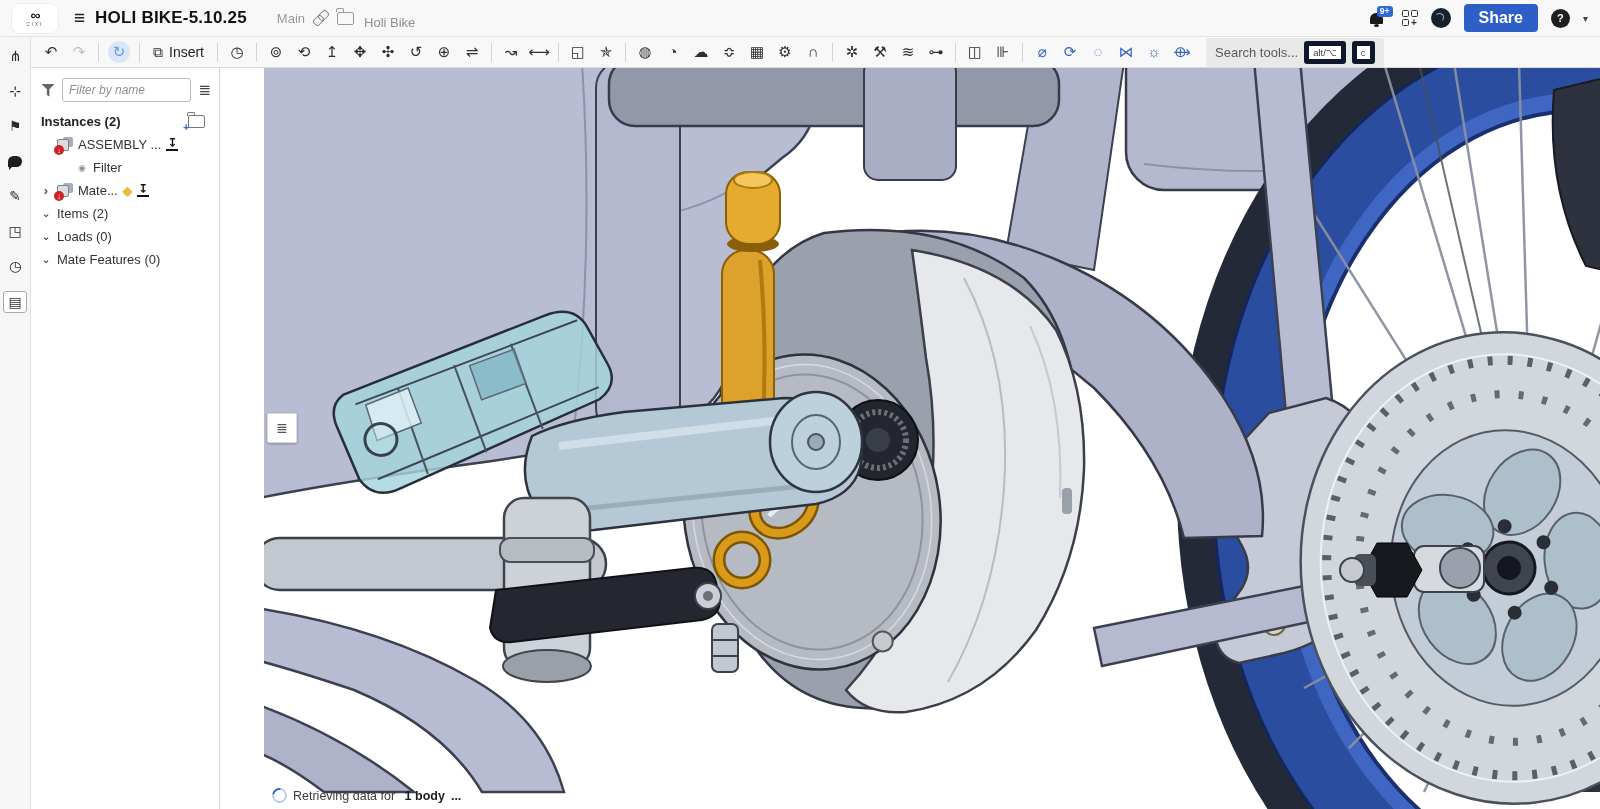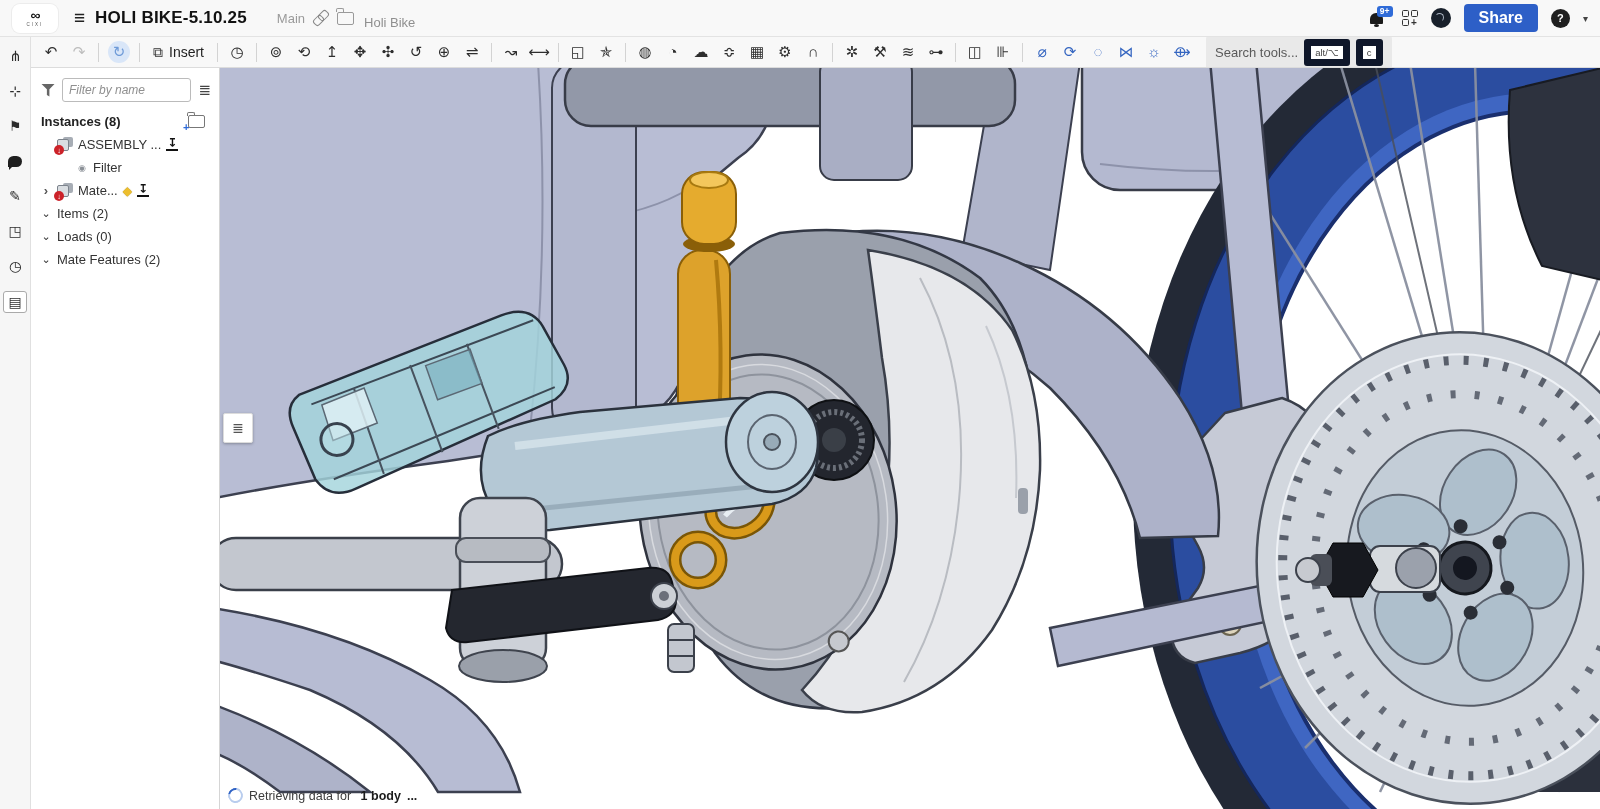--- a/index.html
+++ b/index.html
@@ -56,24 +56,24 @@
            padding:0 6px;flex:0 0 auto;overflow:hidden;}
   .toolbar .icon{width:28px;text-align:center;font-size:15px;color:#2e2e2e;line-height:28px;flex:0 0 auto;}
   .toolbar .icon.dis{color:#bdbdbd;}
   .toolbar .icon.accent{color:#3465c0;}
   .toolbar .icon.sync{width:22px;height:22px;line-height:22px;border-radius:50%;background:#d9e6f8;color:#6f9bd8;margin:0 4px;}
   .tdiv{width:1px;height:19px;background:#d3d3d3;margin:0 5px;flex:0 0 auto;}
   .insert-btn{display:flex;align-items:center;gap:6px;font-size:14px;color:#222;padding:0 8px;flex:0 0 auto;}
   .insert-btn .ig{font-size:14px;color:#333;}
   .searchbox{margin-left:10px;display:flex;align-items:center;gap:6px;background:#e9e9e9;border-radius:3px;
              padding:3px 9px;font-size:13px;color:#5a5a5a;flex:0 0 auto;}
-  .key{background:#fff;border:7px solid #0f172a;border-radius:3px;font-size:9.5px;color:#444;padding:0 4px;line-height:13px;}
+  .key{background:#fff;border:5px solid #0f172a;border-radius:3px;font-size:9.5px;color:#444;padding:0 4px;line-height:13px;}
 
   
-  .content{display:flex;flex:1;min-height:0;}
+  .content{display:flex;flex:1;min-height:0;gap:44px;}
   .sidebar{width:188px;background:#fff;border-right:1px solid #d5d5d5;flex:0 0 auto;padding-top:8px;font-size:13px;color:#333;}
   .filter-row{display:flex;align-items:center;gap:7px;padding:2px 8px 8px 10px;}
   .funnel{width:14px;height:13px;background:#666;flex:0 0 auto;
           clip-path:polygon(0 0,100% 0,60% 45%,60% 100%,42% 88%,42% 45%);}
   .filter-input{flex:1;min-width:0;height:22px;border:1px solid #bbb;border-radius:3px;padding:0 6px;
                 font-size:12px;font-style:italic;color:#333;outline:none;background:#fff;font-family:inherit;}
   .filter-input::placeholder{color:#8f8f8f;}
   .listicon{font-size:15px;color:#444;}
   .inst-head{display:flex;align-items:center;justify-content:space-between;padding:4px 14px 4px 10px;font-weight:bold;color:#222;}
   .folderplus{position:relative;width:15px;height:11px;border:1.6px solid #777;border-radius:2px;}
@@ -217,21 +217,21 @@
 
       <div class="content">
 
         <aside class="sidebar">
           <div class="filter-row">
             <span class="funnel"></span>
             <input class="filter-input" placeholder="Filter by name" style="">
             <span class="listicon">≣</span>
           </div>
           <div class="inst-head">
-            <span>Instances (8)</span>
+            <span>Instances (2)</span>
             <span class="folderplus"></span>
           </div>
           <div id="tree">
               <div class="trow" style="padding-left: 10px;">
                 <span class="chev"></span>
                 <span class="asmicon">
                   <span class="asmbadge">↓</span>
                 </span>
                 <span>ASSEMBLY ...</span>
                 <span class="grounded">↧</span>
@@ -255,21 +255,21 @@
               <div class="grouprow">
                 <span class="gchev">⌄</span>
                 <span>Items (2)</span>
               </div>
               <div class="grouprow">
                 <span class="gchev">⌄</span>
                 <span>Loads (0)</span>
               </div>
               <div class="grouprow">
                 <span class="gchev">⌄</span>
-                <span>Mate Features (2)</span>
+                <span>Mate Features (0)</span>
               </div>
             </div>
         </aside>
 
         <div class="canvas">
           <svg width="1382" height="743" viewBox="0 0 1382 743">
 
             <g>
               <path d="M-5,-5 L560,-5 L552,40 Q545,72 518,90 L494,110 Q479,123 477,152 L474,258 Q473,300 450,330 Q428,357 383,369 L228,393 Q80,413 -5,430 Z" fill="#b8bdd4" stroke="#3c4050" stroke-width="2.5"></path>
               <path d="M318,-5 Q330,180 310,362" fill="none" stroke="#8d92aa" stroke-width="2"></path>

